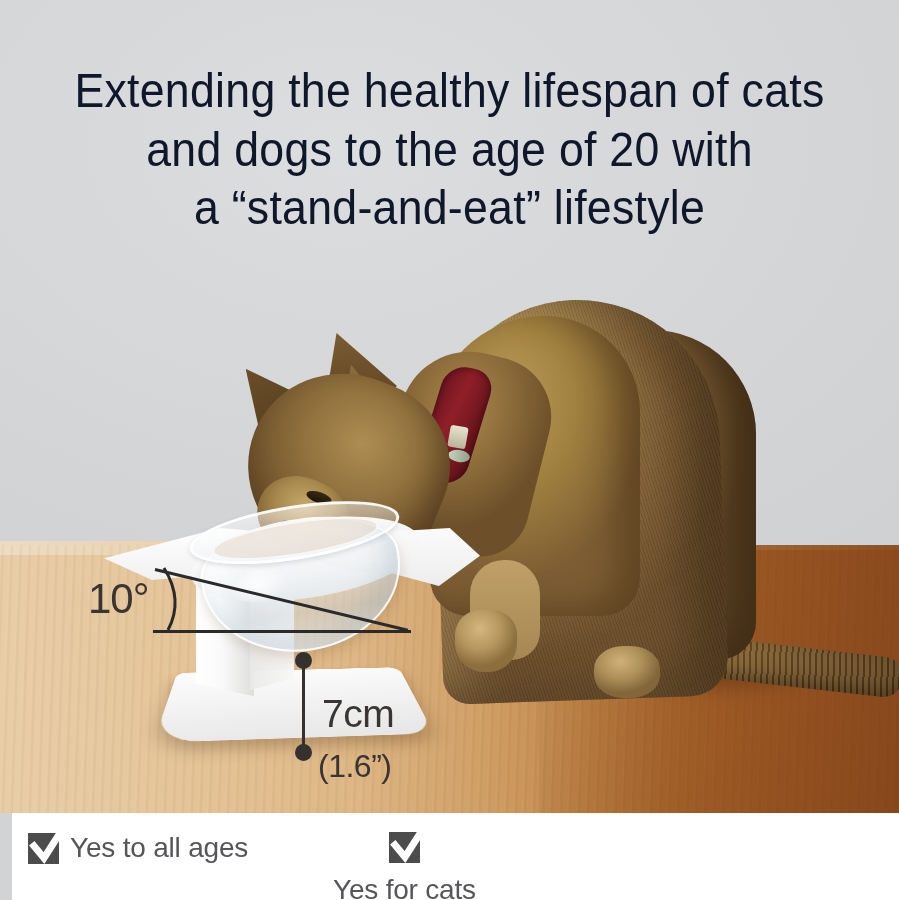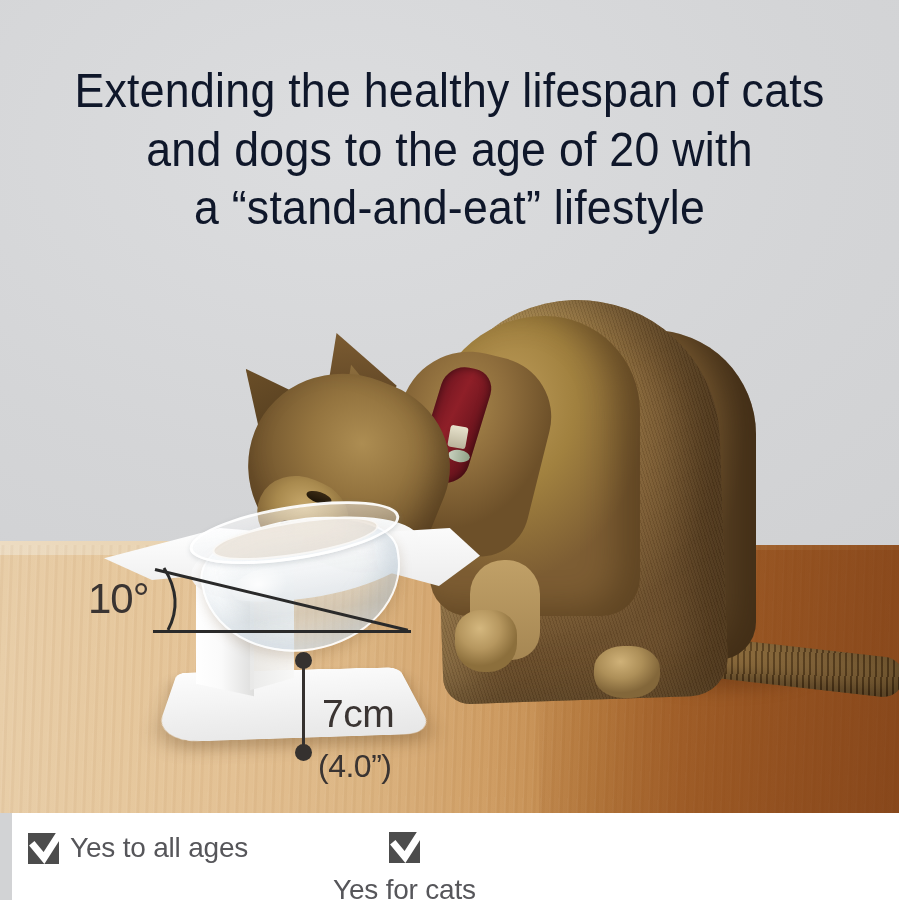--- a/index.html
+++ b/index.html
@@ -517,21 +517,21 @@
       <div class="ann-line-t"></div>
       <svg class="ann-arc" viewBox="0 0 68 70">
         <path d="M 6 2 Q 26 34 10 64" stroke="#2a2a2a" stroke-width="3" fill="none"></path>
       </svg>
       <div class="ann-angle-label">10°</div>
 
       <div class="ann-dot ann-dot-top"></div>
       <div class="ann-vline"></div>
       <div class="ann-dot ann-dot-bot"></div>
       <div class="ann-cm">7cm</div>
-      <div class="ann-in">(4.0”)</div>
+      <div class="ann-in">(1.6”)</div>
     </div>
   </div>
 
   <div class="headline">
     <span class="hl hl-1">Extending the healthy lifespan of cats</span>
     <span class="hl hl-2">and dogs to the age of 20 with</span>
     <span class="hl hl-3">a “stand-and-eat” lifestyle</span>
   </div>
 
   <div class="features">

